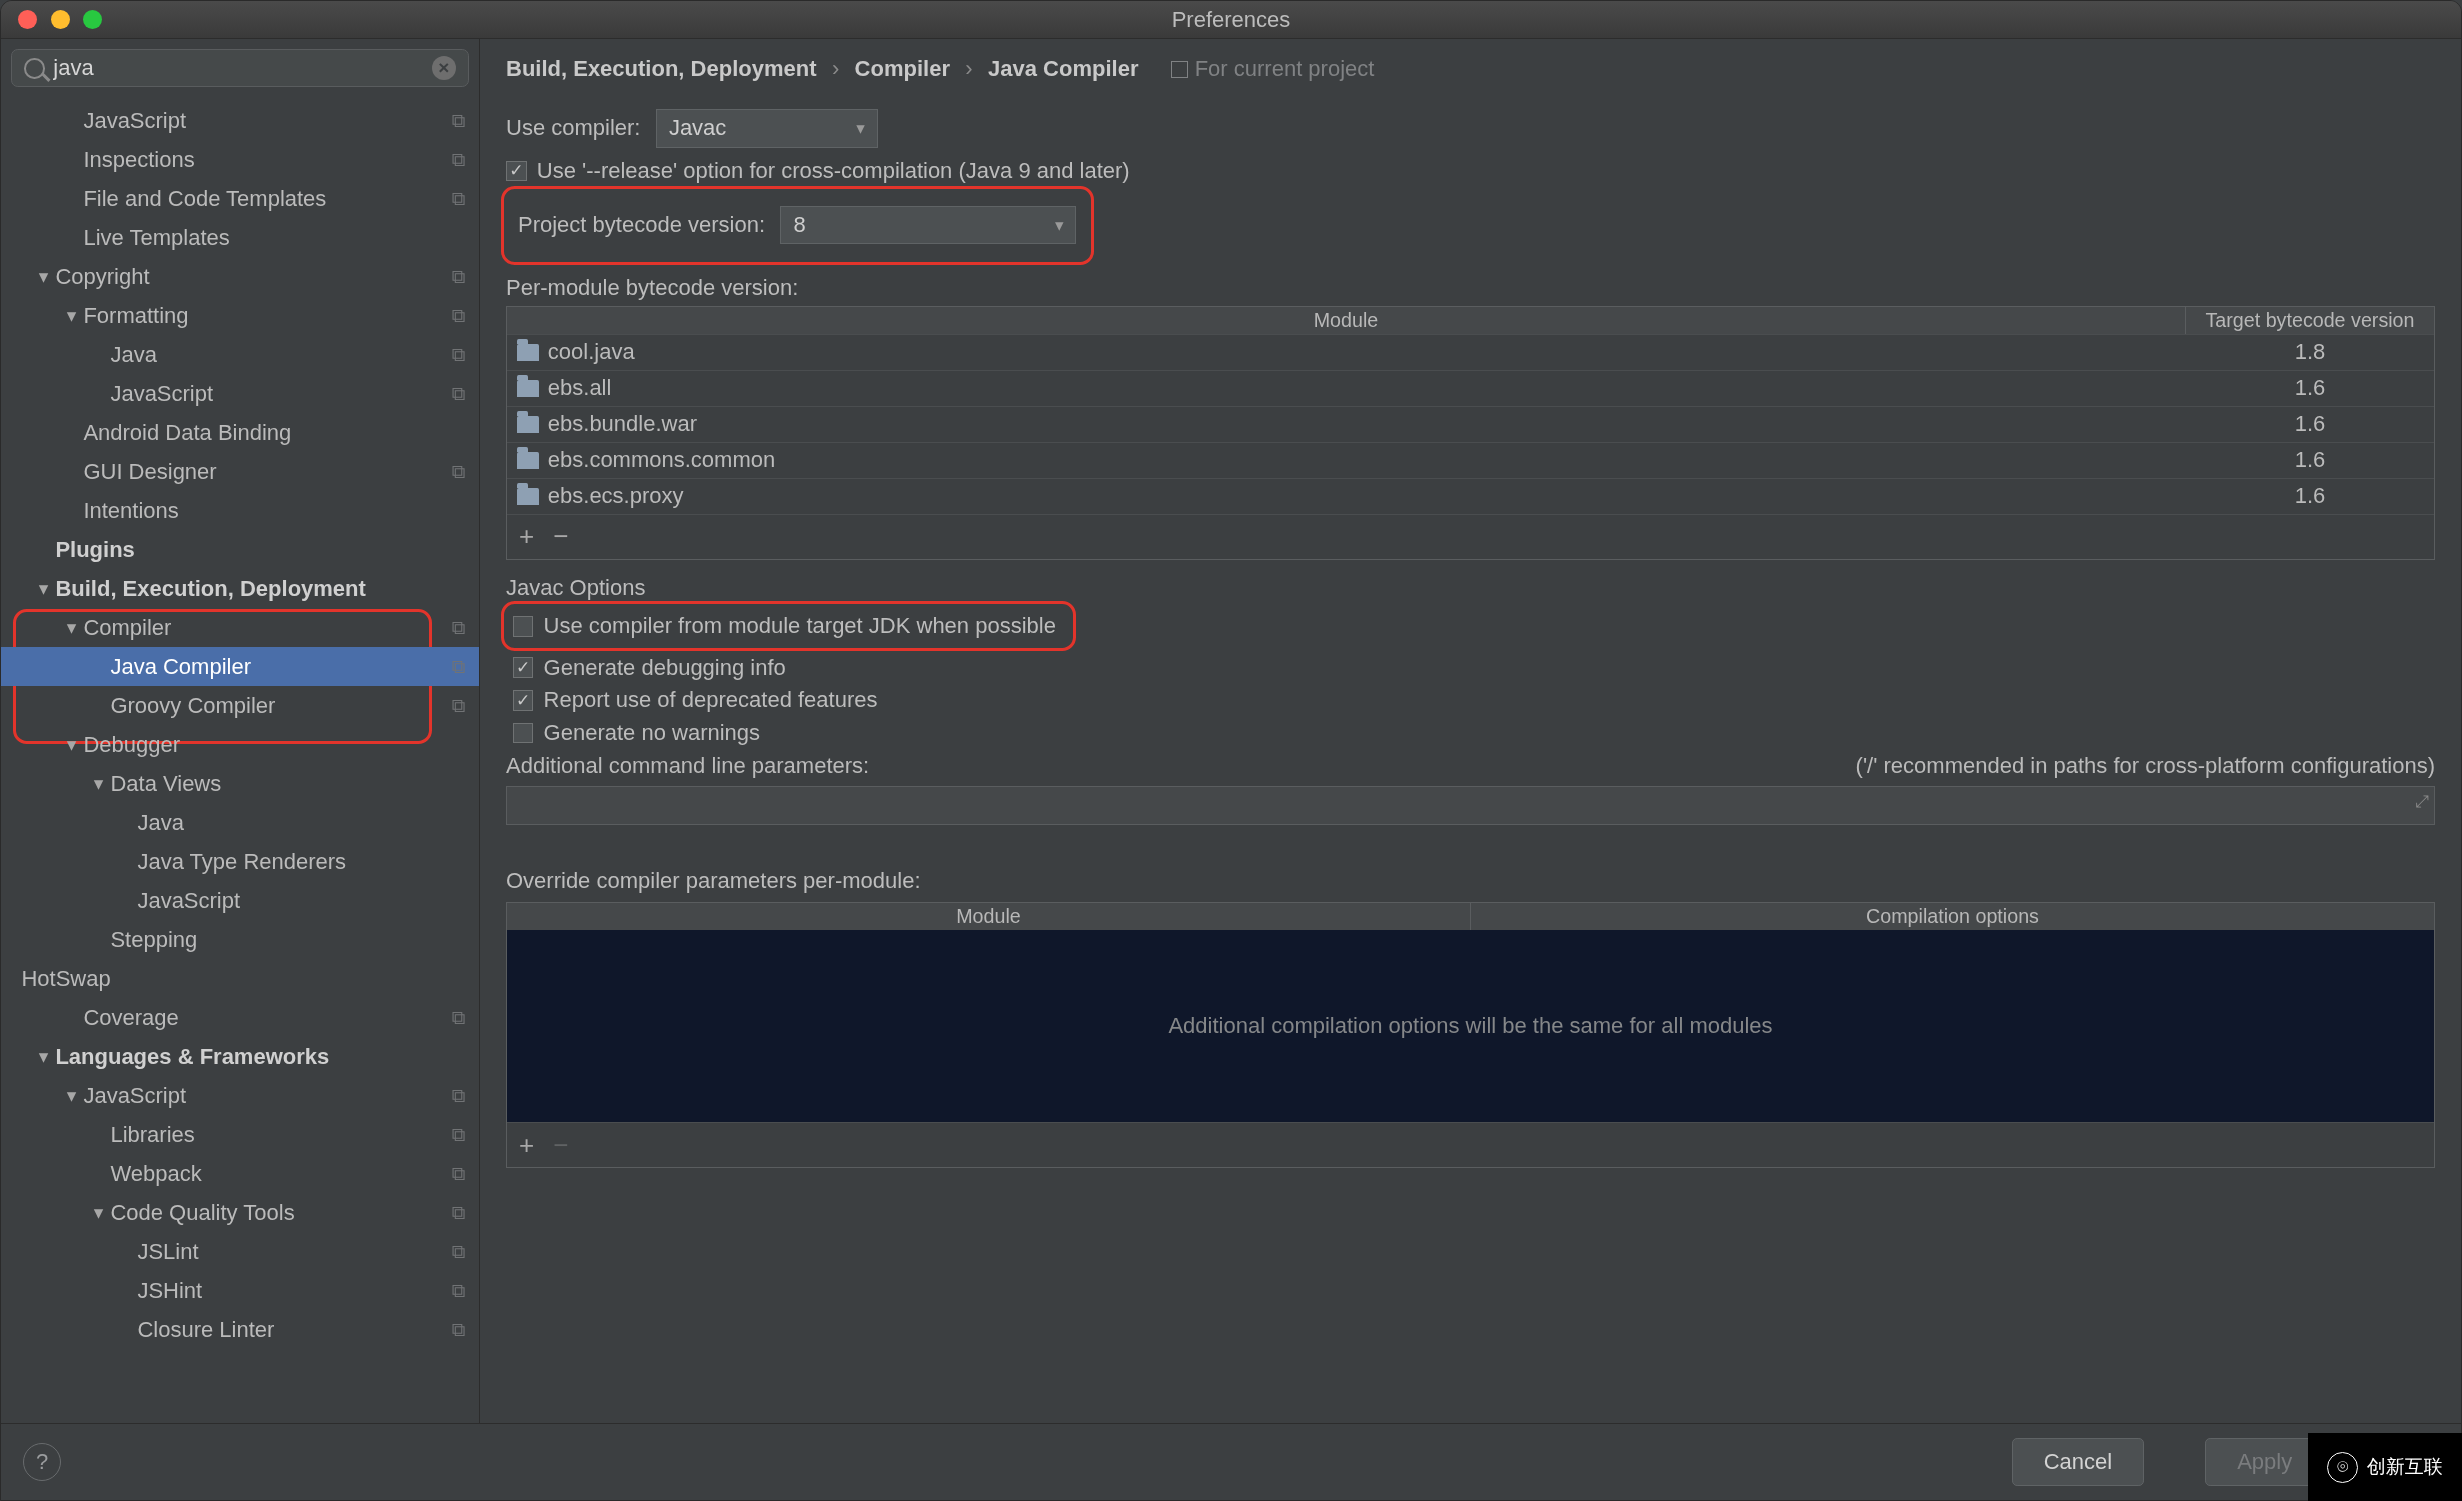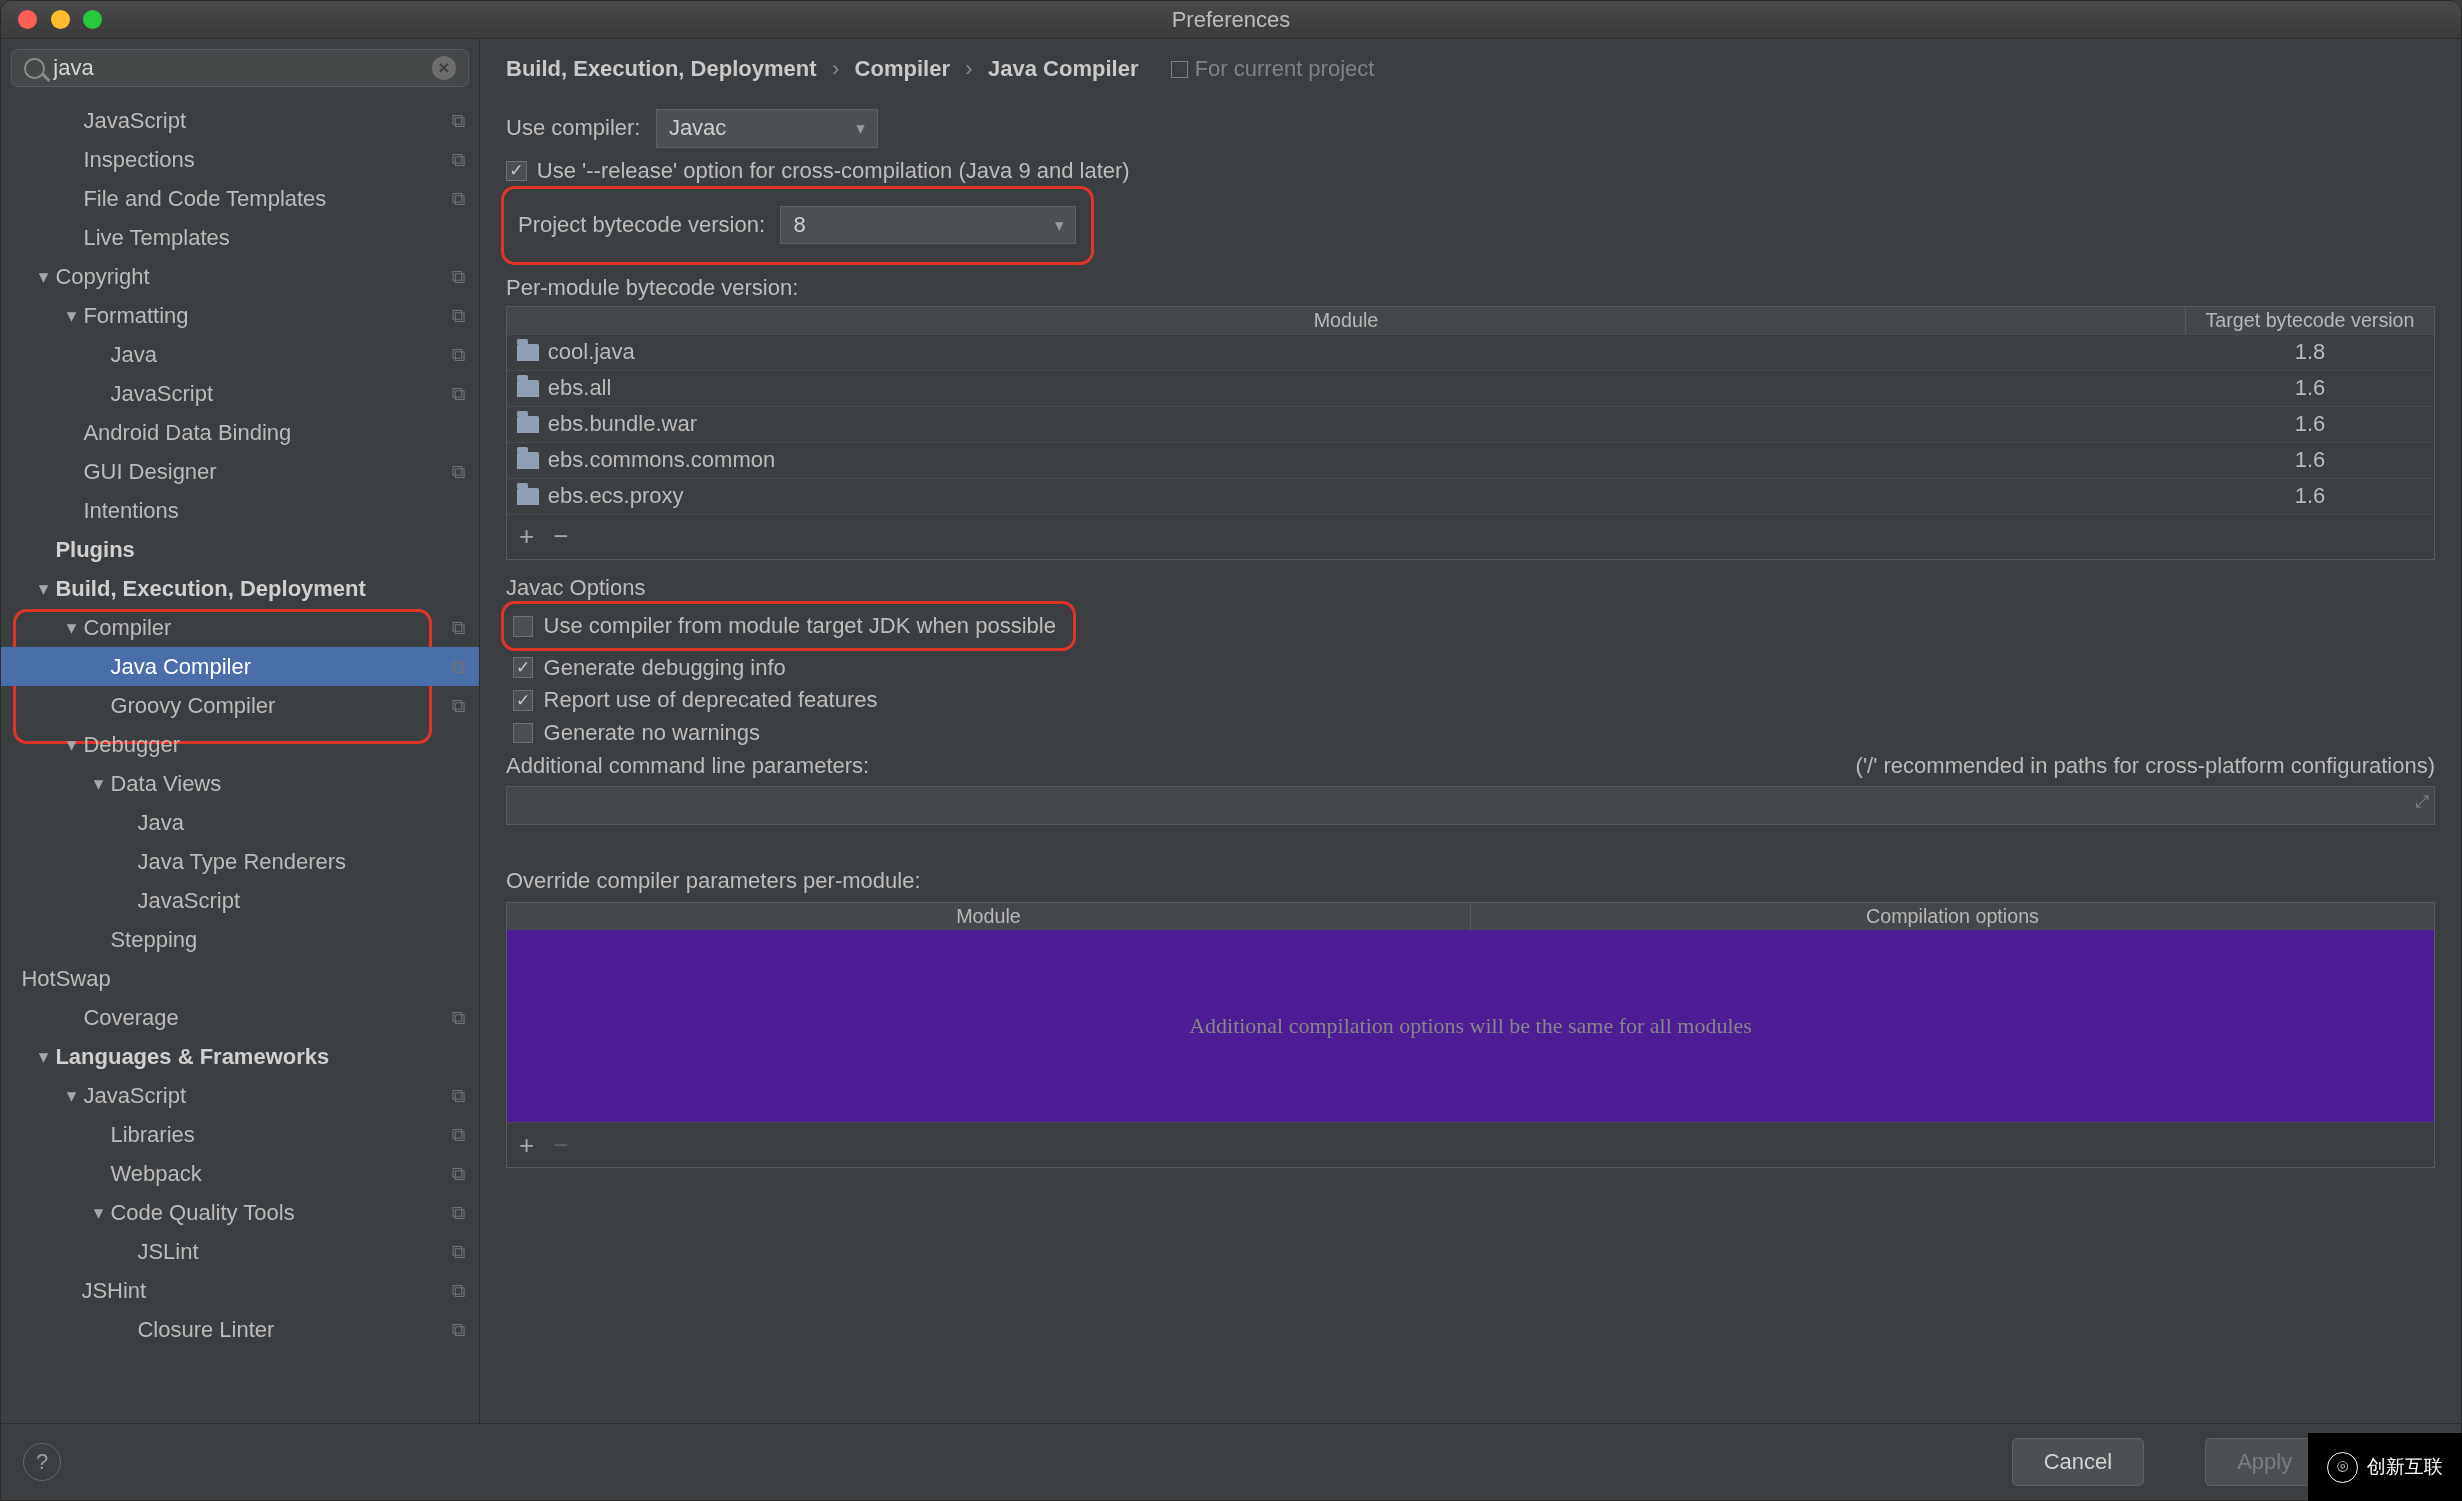--- a/index.html
+++ b/index.html
@@ -49,21 +49,21 @@
   .th:last-child{ border-right:none; }
   .tbody .tr{ display:flex; align-items:center; background:#3c3f41; border-top:0.9px solid #4a4d4f; height:36px; }
   .td{ padding:0 10.3px; display:flex; align-items:center; gap:8.5px; }
   .folder{ width:22px; height:17px; background:#8ea0b3; border-radius:1.7px 1.7px 0 0; position:relative; }
   .folder::before{ content:""; position:absolute; top:-4.3px; left:0; width:10.3px; height:4.3px; background:#8ea0b3; border-radius:1.7px 1.7px 0 0; }
   .tfoot{ display:flex; gap:19px; padding:6.8px 12px; background:#3c3f41; border-top:0.9px solid #4a4d4f; color:#a8a8a8; font-size:26px; }
   .paramline{ display:flex; justify-content:space-between; margin-top:1px;align-items:flex-end; }
   .textarea{ margin-top:6.8px; height:39px; background:#45484a; border:0.9px solid #5a5d5f; position:relative; }
   .textarea .exp{ position:absolute; right:5.1px; top:5.1px; color:#8b8b8b; font-size:17px; }
   .override-table{ margin-top:8.5px; border:0.9px solid #5a5d5f; }
-  .override-body{ height:192px; display:flex; align-items:center; justify-content:center; color:#858789; background:#4c1d95;font-family:Liberation Serif, serif; }
+  .override-body{ height:192px; display:flex; align-items:center; justify-content:center; color:#858789; background:#0f172a; }
   .footer{ height:77px; display:flex; align-items:center; padding:0 22px; border-top:0.9px solid #2c2c2c; }
   .help{ width:38px; height:38px; border:1.7px solid #686b6d; border-radius:50%; display:flex; align-items:center; justify-content:center; color:#9a9c9e; }
   .btns{ margin-left:auto; display:flex; gap:19px; }
   .btn{ padding:10.3px 31px; background:#4c5052; border:0.9px solid #5f6365; color:#d3d3d3; border-radius:5.1px; }
   .btn.disabled{ color:#7a7c7e;margin-left:42px; }
   .btn.primary{ background:#365880; border-color:#4a76a8; color:#fff; }
   .watermark{ position:absolute; right:0; bottom:0; width:154px; height:68px; background:#000; display:flex; align-items:center; justify-content:center; gap:8.5px; color:#fff; font-size:19px; }
   .watermark .logo{ width:31px;height:31px;border:1.7px solid #fff;border-radius:50%;display:flex;align-items:center;justify-content:center;}
 </style>
 </head>
@@ -219,21 +219,21 @@
           <div class="row" style="padding-left: 89px;">
             <span class="arrow">▾</span>
             <span class="lbl">Code Quality Tools</span>
             <span class="copy">⧉</span>
           </div>
           <div class="row" style="padding-left: 116px;">
             <span class="arrow"></span>
             <span class="lbl">JSLint</span>
             <span class="copy">⧉</span>
           </div>
-          <div class="row" style="padding-left: 60px;">
+          <div class="row" style="padding-left: 116px;">
             <span class="arrow"></span>
             <span class="lbl">JSHint</span>
             <span class="copy">⧉</span>
           </div>
           <div class="row" style="padding-left: 116px;">
             <span class="arrow"></span>
             <span class="lbl">Closure Linter</span>
             <span class="copy">⧉</span>
           </div>
         </div>

